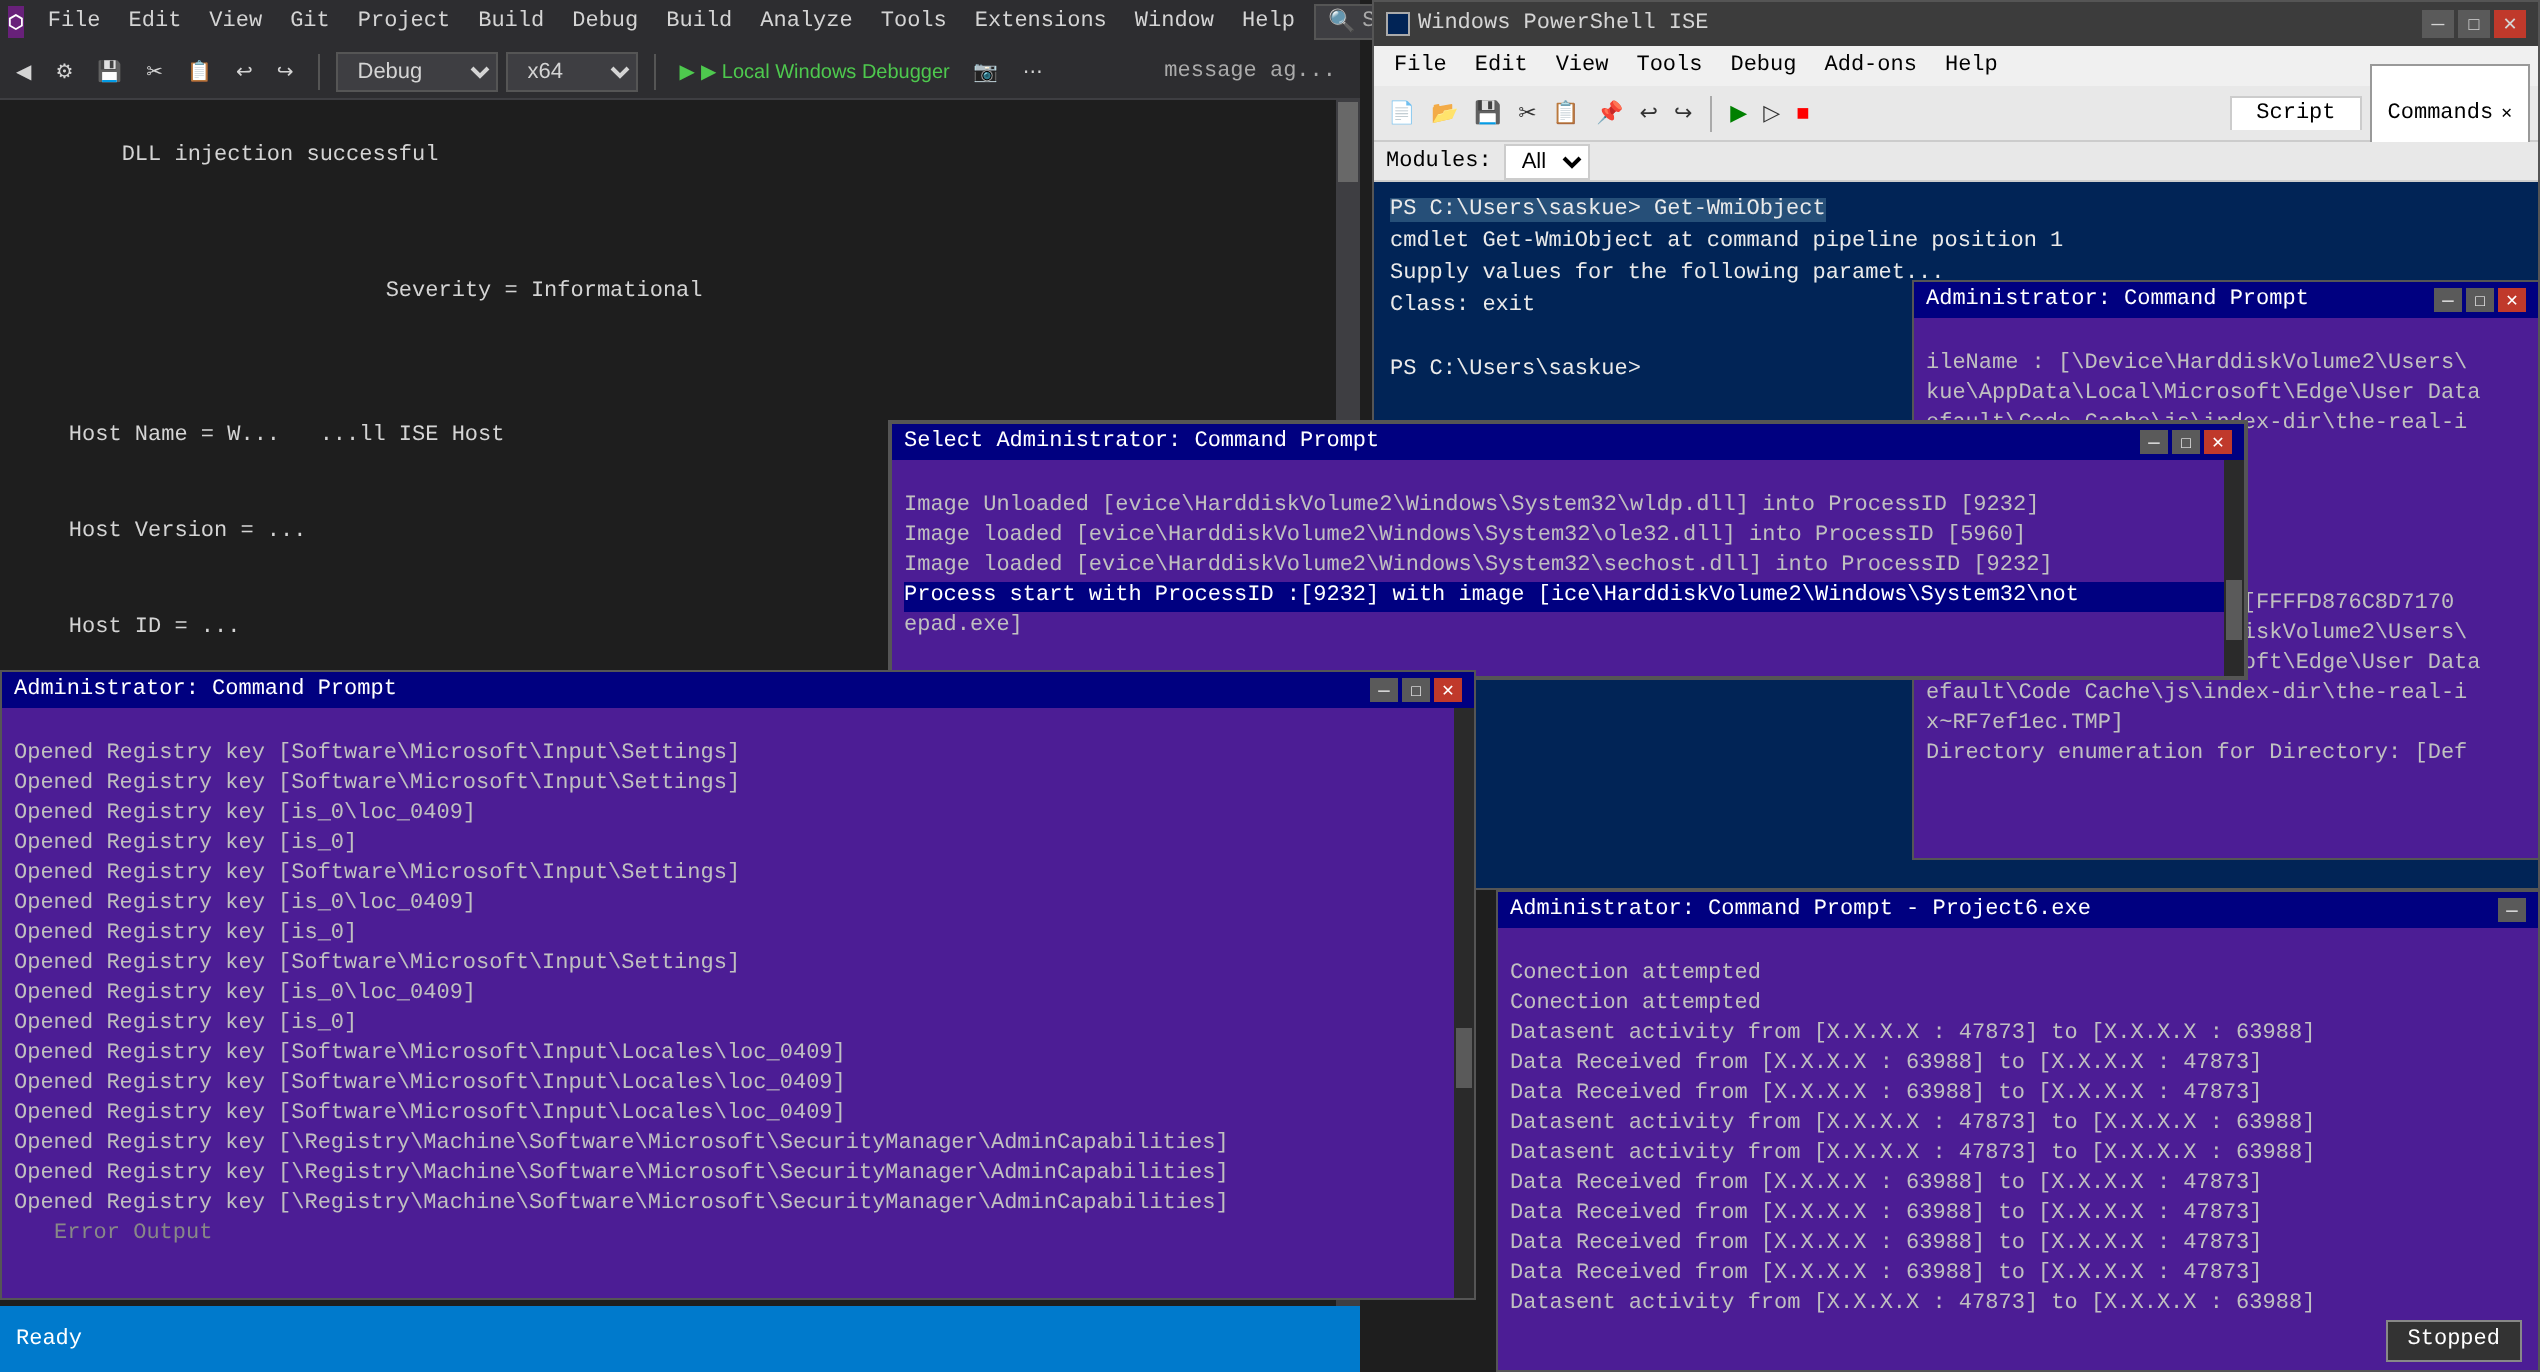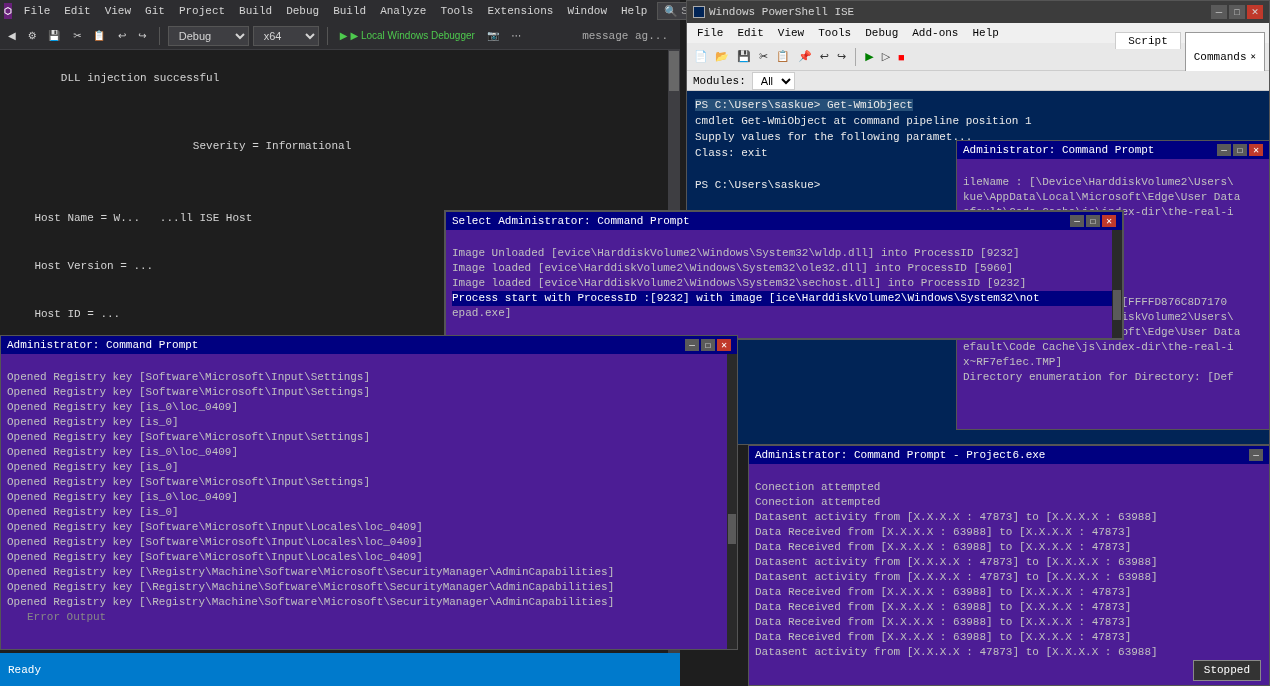--- a/index.html
+++ b/index.html
@@ -492,21 +492,21 @@
     <button class="ps-tb-btn">✂</button>
     <button class="ps-tb-btn">📋</button>
     <button class="ps-tb-btn">📌</button>
     <button class="ps-tb-btn">↩</button>
     <button class="ps-tb-btn">↪</button>
     <div style="width:1px;height:18px;background:#aaa;margin:0 4px;"></div>
     <button class="ps-tb-btn" style="color:green;">▶</button>
     <button class="ps-tb-btn">▷</button>
     <button class="ps-tb-btn" style="color:red;">■</button>
     <div style="flex:1;"></div>
-    <div style="display:flex;align-items:flex-start;gap:4px;">
+    <div style="display:flex;align-items:center;gap:4px;">
       <div class="ps-script-tab">Script</div>
       <div class="ps-commands-tab">
         <span>Commands</span>
         <span style="font-size:9px;">✕</span>
       </div>
     </div>
   </div>
 
   <div class="ps-modules-row">
     <span>Modules:</span>

